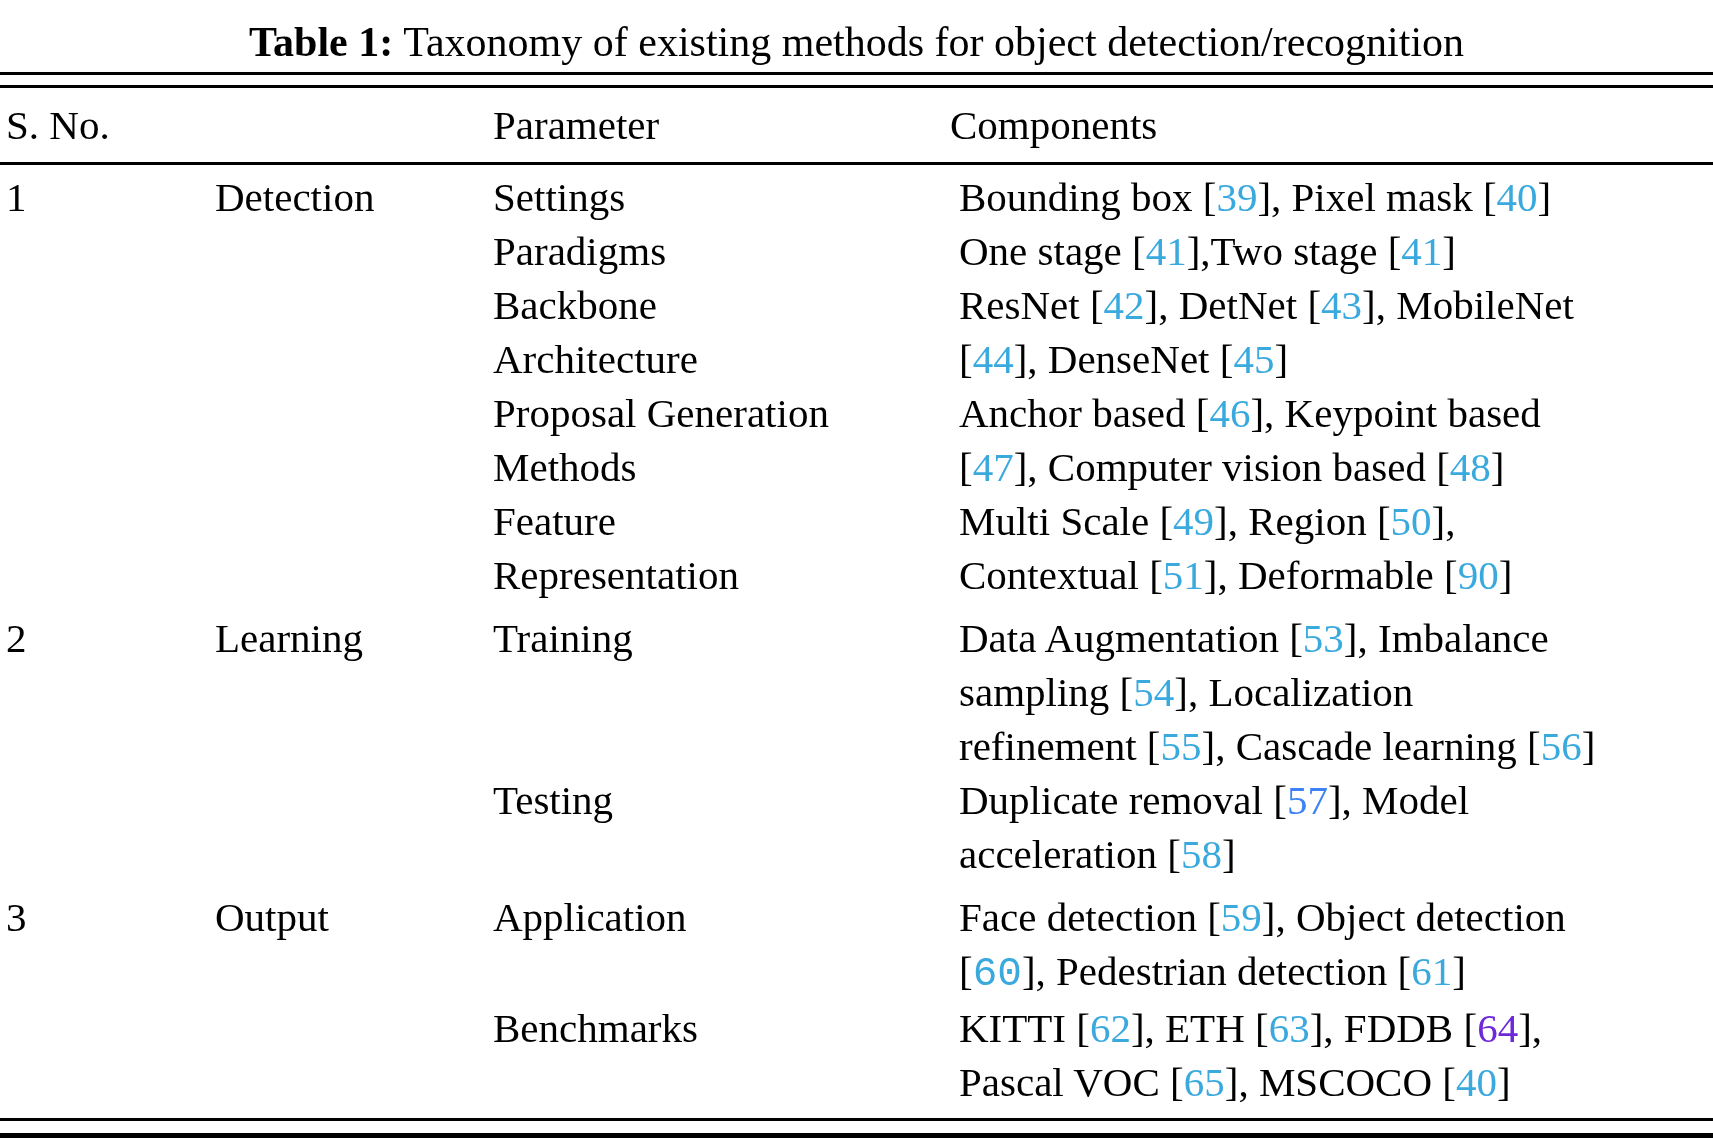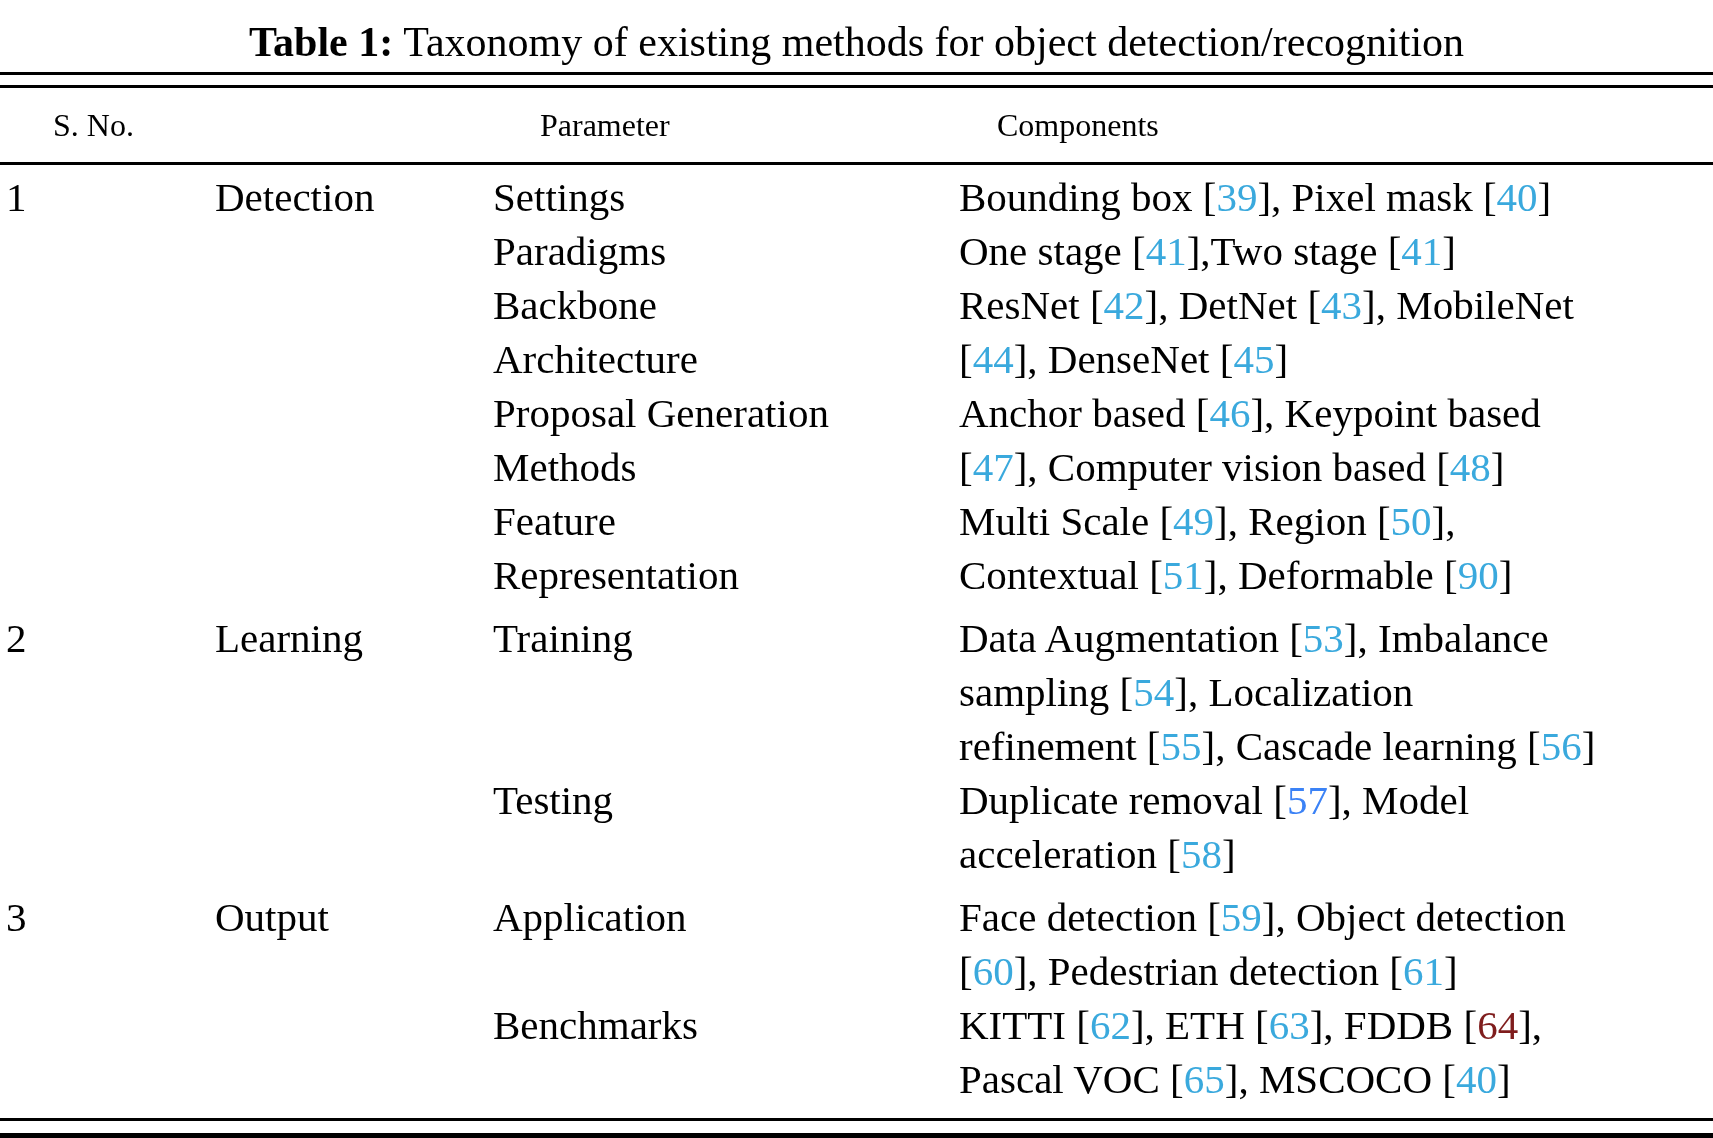--- a/index.html
+++ b/index.html
@@ -43,22 +43,21 @@
     margin-top: auto;
   }
 
   .grid-cols {
     display: grid;
     grid-template-columns: 215px 278px 457px 1fr;
   }
   .thead {
     height: 74px;
     align-items: center;
-    font-size: 32px;
-    margin-left: 47px;
+    font-size: 41px;
   }
   .thead .h1 { grid-column: 1 / 3; padding-left: 6px; }
   .thead .h3 { grid-column: 3; }
   .thead .h4 { grid-column: 4; }
 
   .tbody {
     padding-top: 5px;
     font-size: 41px;
     line-height: 54px;
   }
@@ -148,25 +147,25 @@
       </div>
     </div>
 
     <div class="group grid-cols">
       <div class="num">3</div>
       <div class="cat">Output</div>
       <div class="pairs">
         <div class="pair">
           <div class="param">Application</div>
           <div class="comp">Face detection [<span class="cite" style="color: rgb(58, 169, 221); margin-top: 8px;">59</span>], Object detection
-[<span class="cite" style="color: rgb(58, 169, 221);">60</span>], Pedestrian detection [<span class="cite" style="color: rgb(58, 169, 221);">61</span>]</div>
+[<span class="cite" style="color: rgb(58, 169, 221); font-family: Liberation Mono, monospace;">60</span>], Pedestrian detection [<span class="cite" style="color: rgb(58, 169, 221);">61</span>]</div>
         </div>
         <div class="pair">
           <div class="param">Benchmarks</div>
-          <div class="comp">KITTI [<span class="cite" style="color: rgb(58, 169, 221);">62</span>], ETH [<span class="cite" style="color: rgb(58, 169, 221);">63</span>], FDDB [<span class="cite" style="color: #7f1d1d; margin-top: 48px;">64</span>],
+          <div class="comp">KITTI [<span class="cite" style="color: rgb(58, 169, 221);">62</span>], ETH [<span class="cite" style="color: rgb(58, 169, 221);">63</span>], FDDB [<span class="cite" style="color: #6d28d9; margin-top: 48px;">64</span>],
 Pascal VOC [<span class="cite" style="color: rgb(58, 169, 221);">65</span>], MSCOCO [<span class="cite" style="color: rgb(58, 169, 221);">40</span>]</div>
         </div>
       </div>
     </div>
 
   </div>
 
   <div class="rule-double-bottom"></div>
 
 </div>

